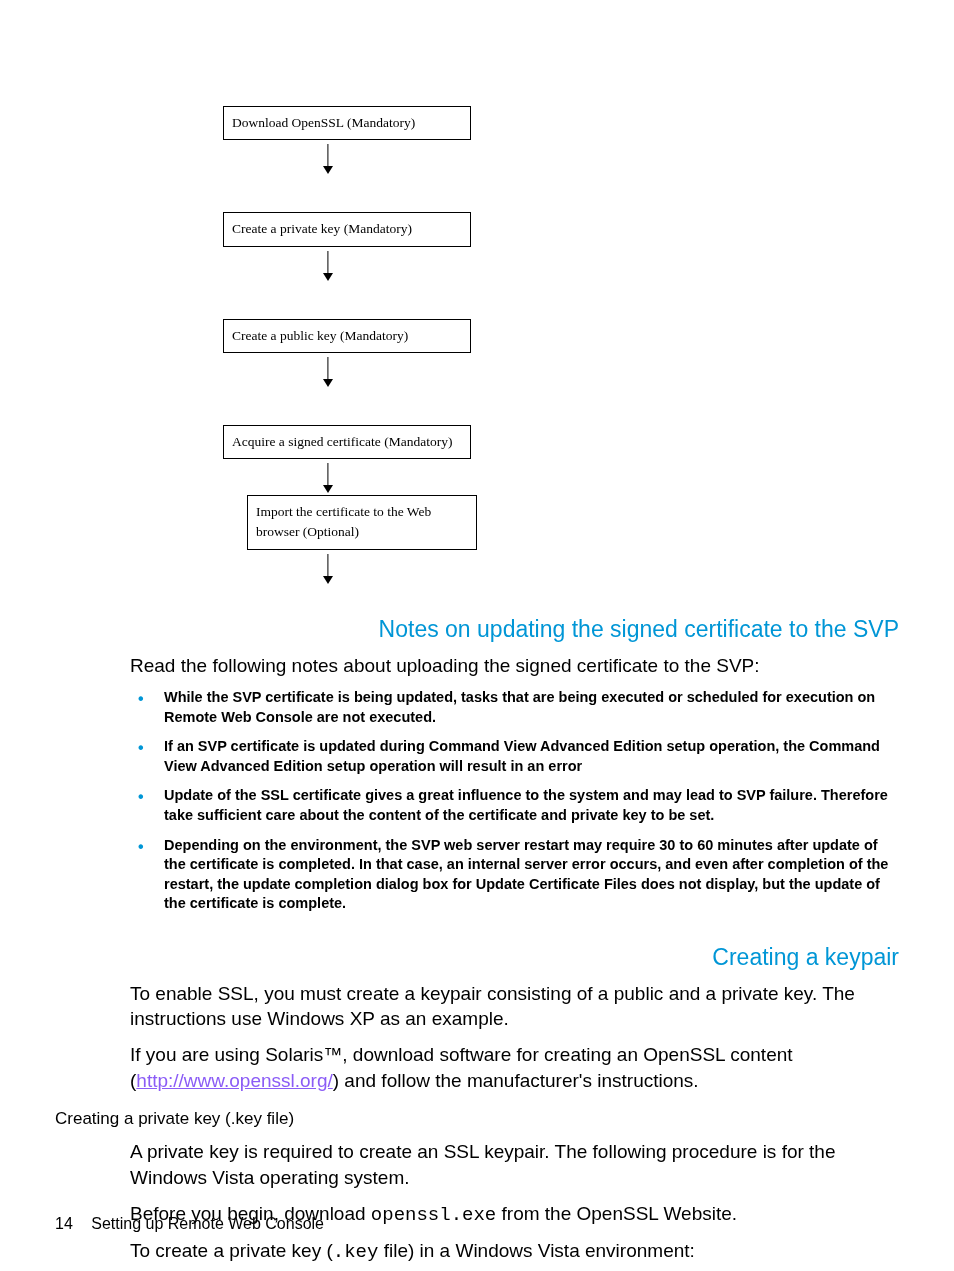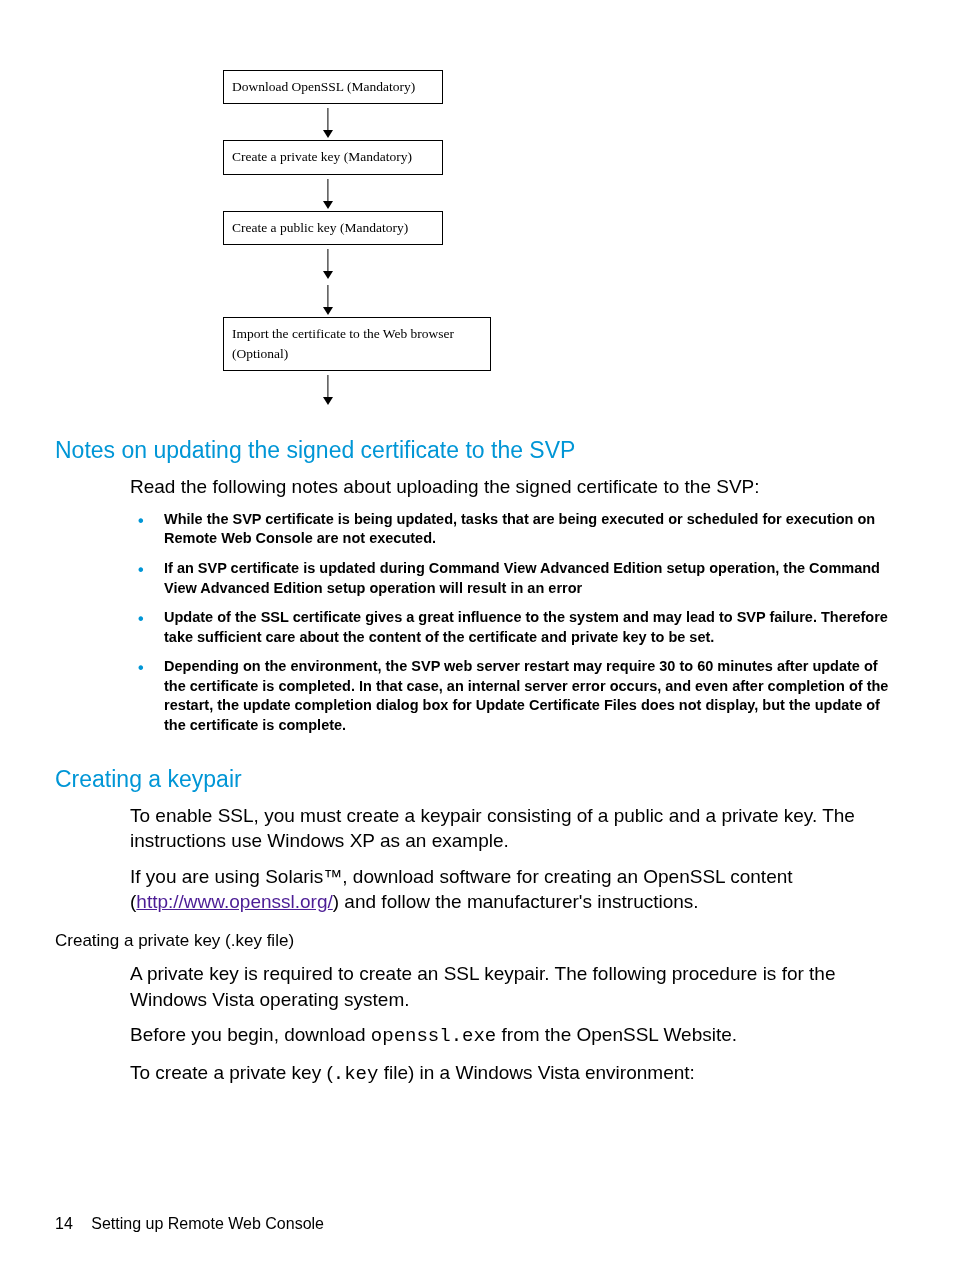--- a/index.html
+++ b/index.html
@@ -17,22 +17,22 @@
       width: 255px;
     }
     .flow-box {
       border: 1px solid #000;
       padding: 6px 8px;
       font-family: "Times New Roman", Times, serif;
       font-size: 13.5px;
       line-height: 1.5;
       background: #fff;
     }
-    .flow-box.narrow { width: 220px; }
-    .flow-box.wide { width: 268px; }
+    .flow-box.narrow { width: 248px; margin-top: 36px; }
+    .flow-box.wide { width: 230px; margin-left: 24px; }
     .arrow-wrap {
       width: 210px;
       display: flex;
       justify-content: center;
       padding: 4px 0 2px 0;
     }
     .arrow {
       width: 20px;
       height: 30px;
       position: relative;
@@ -59,20 +59,21 @@
       border-right: 5px solid transparent;
       border-top: 8px solid #000;
     }
     h2.section {
       color: #0096d6;
       font-weight: 400;
       font-size: 23px;
       margin-top: 30px;
       margin-bottom: 10px;
       font-family: "Trebuchet MS", Arial, sans-serif;
+      text-align: right;
     }
     h3.subsection {
       color: #000000;
       font-weight: 400;
       font-size: 17px;
       margin-top: 16px;
       margin-bottom: 10px;
       font-family: "Trebuchet MS", Arial, sans-serif;
     }
     .body-text {
@@ -100,21 +101,21 @@
     }
     ul.bullets li::before {
       content: "•";
       position: absolute;
       left: 8px;
       top: 0;
       color: #0096d6;
       font-size: 16px;
     }
     a.link {
-      color: #4c1d95;
+      color: #8b5cf6;
       text-decoration: underline;
     }
     .code {
       font-family: "Courier New", monospace;
     }
     .footer {
       position: absolute;
       bottom: 38px;
       left: 55px;
       font-size: 16px;
@@ -131,20 +132,21 @@
       <div class="arrow"></div>
     </div>
   <div class="flow-box narrow">Create a private key (Mandatory)</div>
   <div class="arrow-wrap">
       <div class="arrow"></div>
     </div>
   <div class="flow-box narrow">Create a public key (Mandatory)</div>
   <div class="arrow-wrap">
       <div class="arrow"></div>
     </div>
+  <div class="flow-box narrow">Acquire a signed certificate (Mandatory)</div>
   <div class="arrow-wrap">
       <div class="arrow"></div>
     </div>
   <div class="flow-box wide">Import the certificate to the Web browser (Optional)</div>
   <div class="arrow-wrap">
       <div class="arrow"></div>
     </div>
 </div>
 
 <h2 class="section">Notes on updating the signed certificate to the SVP</h2>

